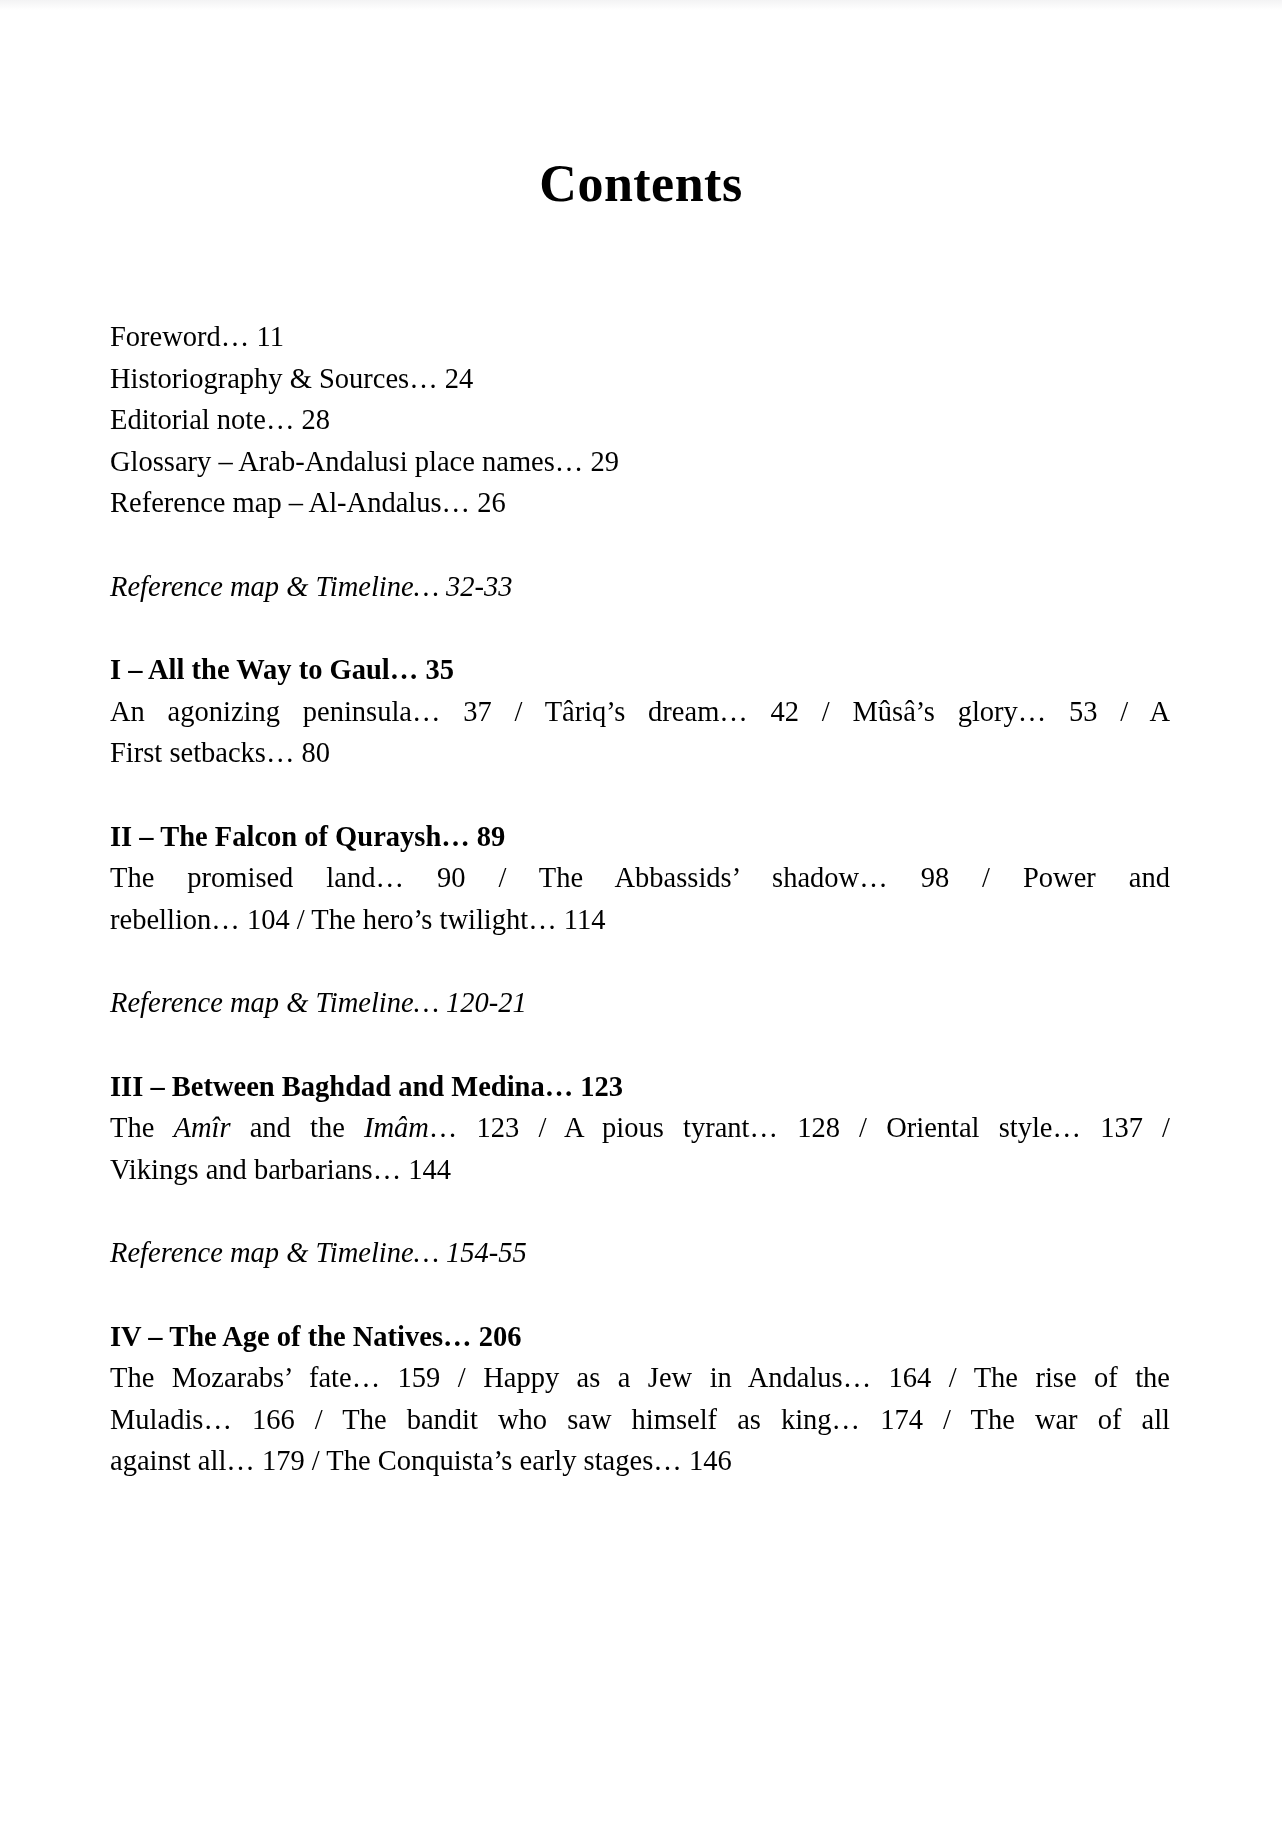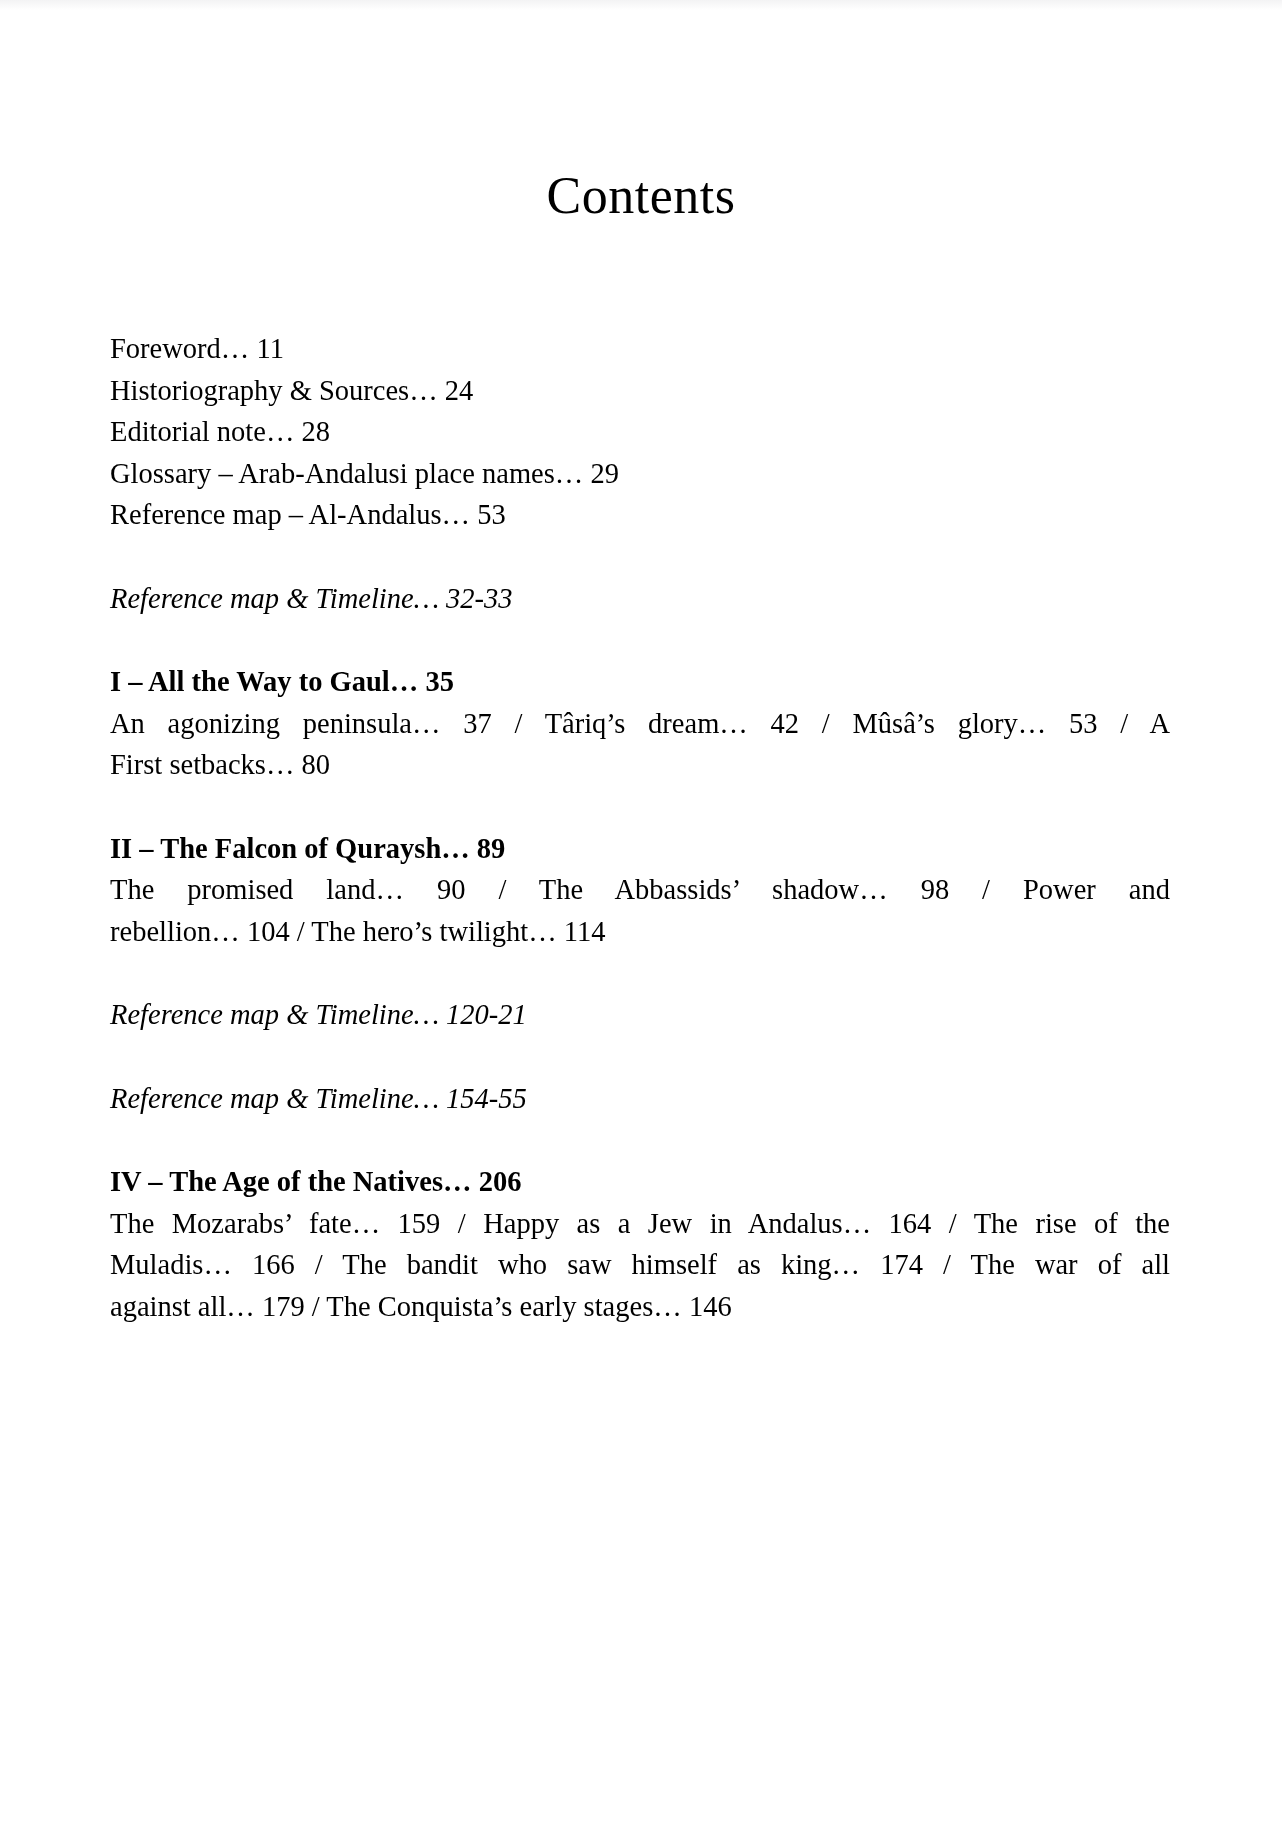--- a/index.html
+++ b/index.html
@@ -16,25 +16,25 @@
     font-family: "Liberation Serif", "DejaVu Serif", serif;
     overflow: hidden;
   }
   .page-top-edge {
     position: absolute;
     top: 0; left: 0; right: 0;
     height: 10px;
     background: linear-gradient(#f3f3f4, #ffffff);
   }
   .title {
-    margin: 12px;
+    margin: 0;
     padding-top: 154px;
     font-size: 52px;
     line-height: 60px;
-    font-weight: normal;
+    font-weight: bold;
     text-align: center;
     letter-spacing: 0.5px;
   }
   .toc {
     margin: 102px 112px 4px 110px; 
     font-size: 28.5px;
     line-height: 41.5px;
   }
   .block {
     margin: 0 0 42px 0;
@@ -64,21 +64,21 @@
 
   <h1 class="title">Contents</h1>
 
   <div class="toc">
 
     <div class="block">
       <div class="line">Foreword… 11</div>
       <div class="line">Historiography &amp; Sources… 24</div>
       <div class="line">Editorial note… 28</div>
       <div class="line">Glossary – Arab-Andalusi place names… 29</div>
-      <div class="line">Reference map – Al-Andalus… 53</div>
+      <div class="line">Reference map – Al-Andalus… 26</div>
     </div>
 
     <div class="block map-line">
       <div class="line">Reference map &amp; Timeline… 32-33</div>
     </div>
 
     <div class="block">
       <div class="line chapter-heading">I – All the Way to Gaul… 35</div>
       <div class="line just"><span>An agonizing peninsula… 37 / Târiq’s dream… 42 / Mûsâ’s glory… 53 / A</span></div>
       <div class="line"><span>First setbacks… 80</span></div>
@@ -88,20 +88,25 @@
     <div class="block">
       <div class="line chapter-heading">II – The Falcon of Quraysh… 89</div>
       <div class="line just"><span>The promised land… 90 / The Abbassids’ shadow… 98 / Power and</span></div>
       <div class="line"><span>rebellion… 104 / The hero’s twilight… 114</span></div>
     </div>
 
     <div class="block map-line">
       <div class="line">Reference map &amp; Timeline… 120-21</div>
     </div>
 
+    <div class="block">
+      <div class="line chapter-heading">III – Between Baghdad and Medina… 123</div>
+      <div class="line just"><span>The </span><i>Amîr</i><span> and the </span><i>Imâm</i><span>… 123 / A pious tyrant… 128 / Oriental style… 137 /</span></div>
+      <div class="line"><span>Vikings and barbarians… 144</span></div>
+    </div>
 
     <div class="block map-line">
       <div class="line">Reference map &amp; Timeline… 154-55</div>
     </div>
 
     <div class="block">
       <div class="line chapter-heading">IV – The Age of the Natives… 206</div>
       <div class="line just"><span>The Mozarabs’ fate… 159 / Happy as a Jew in Andalus… 164 / The rise of the</span></div>
       <div class="line just"><span>Muladis… 166 / The bandit who saw himself as king… 174 / The war of all</span></div>
       <div class="line"><span>against all… 179 / The Conquista’s early stages… 146</span></div>

